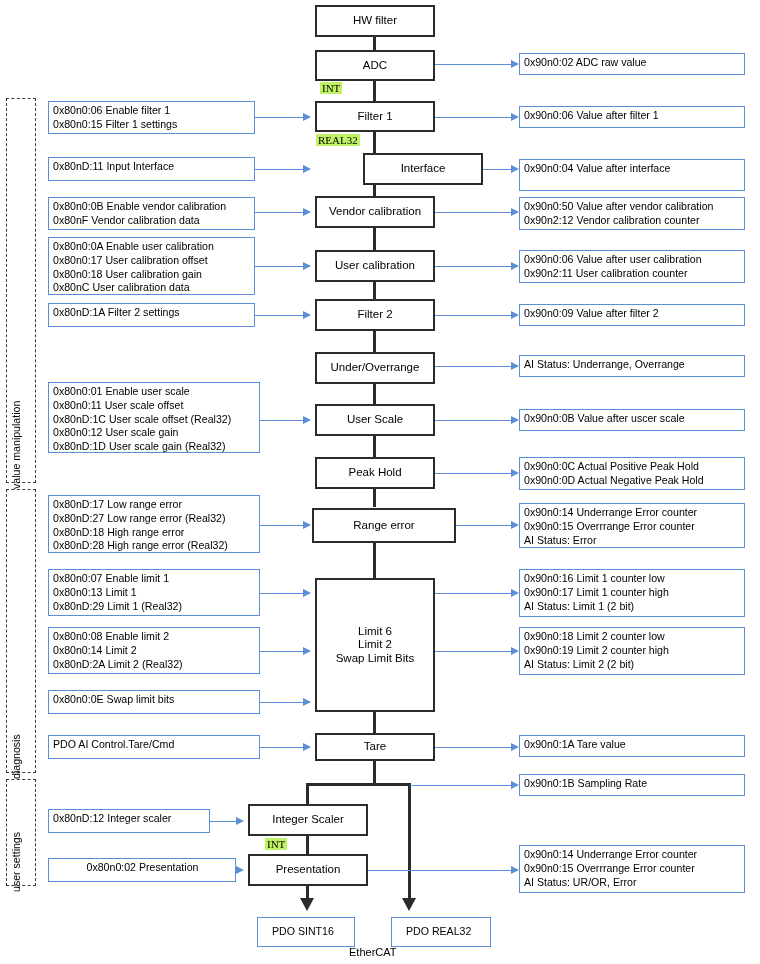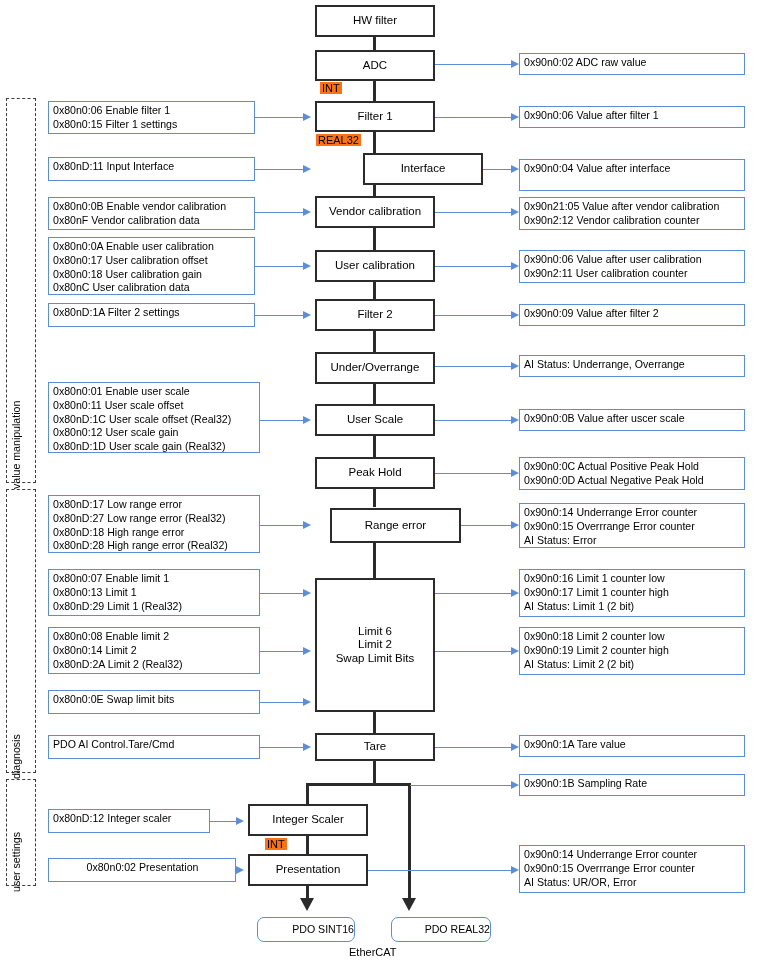--- a/index.html
+++ b/index.html
@@ -33,21 +33,21 @@
     border:1px solid #5b8ed4;
     background:#ffffff;
     box-sizing:border-box;
     font-size:10.6px;
     line-height:1.30;
     padding:2px 3px 2px 4px;
     z-index:6;
     color:#000;
   }
   .note .ln{display:block;white-space:nowrap;}
-  .note.center{display:flex;align-items:center;justify-content:flex-end;padding:0;border-radius:7px;}
+  .note.center{display:flex;align-items:center;justify-content:flex-start;padding:14px;}
 
   
   .vline{position:absolute;background:#2b2b2b;width:3px;z-index:2;}
   .hline{position:absolute;background:#2b2b2b;height:3px;z-index:2;}
 
   
   .bline{position:absolute;background:#5b8ed4;height:1px;z-index:3;}
   .barrow{
     position:absolute;width:0;height:0;
     border-top:4.5px solid transparent;
@@ -79,24 +79,25 @@
     white-space:nowrap;
     transform-origin:left bottom;
     transform:rotate(-90deg);
     z-index:2;
   }
 
   
   .tlabel{
     position:absolute;
     font-size:11px;
-    background:#f97316;
+    background:#bef264;
     padding:0 2px;
     z-index:5;
     white-space:nowrap;
+    font-family:Liberation Serif, serif;
   }
   .caption{
     position:absolute;
     font-size:11px;
     z-index:6;
     white-space:nowrap;
   }
 </style>
 </head>
 <body>
@@ -185,21 +186,21 @@
   </div>
 
   <div class="proc" style="left:315px;top:457px;width:120px;height:32px;">
     <span>Peak Hold</span>
   </div>
 
   <div class="proc" style="left:315px;top:404px;width:120px;height:32px;">
     <span>User Scale</span>
   </div>
 
-  <div class="proc" style="left:330px;top:508px;width:131px;height:35px;">
+  <div class="proc" style="left:312px;top:508px;width:144px;height:35px;">
     <span>Range error</span>
   </div>
 
   <div class="proc" style="left:315px;top:578px;width:120px;height:134px;flex-direction:column;">
     <span>Limit 6</span>
     <span>Limit 2</span>
     <span>Swap Limit Bits</span>
   </div>
 
   <div class="proc" style="left:315px;top:733px;width:120px;height:28px;">
@@ -331,21 +332,21 @@
 
   <div class="bline" style="left:435px;top:169px;width:76px;"></div>
   <div class="barrow" style="left:511px;top:165px;"></div>
   <div class="note" style="left:519px;top:159px;width:226px;height:32px;">
     <span class="ln">0x90n0:04 Value after interface</span>
   </div>
 
   <div class="bline" style="left:435px;top:212px;width:76px;"></div>
   <div class="barrow" style="left:511px;top:208px;"></div>
   <div class="note" style="left:519px;top:197px;width:226px;height:33px;">
-    <span class="ln">0x90n21:05 Value after vendor calibration</span>
+    <span class="ln">0x90n0:50 Value after vendor calibration</span>
     <span class="ln">0x90n2:12 Vendor calibration counter</span>
   </div>
 
   <div class="bline" style="left:435px;top:266px;width:76px;"></div>
   <div class="barrow" style="left:511px;top:262px;"></div>
   <div class="note" style="left:519px;top:250px;width:226px;height:33px;">
     <span class="ln">0x90n0:06 Value after user calibration</span>
     <span class="ln">0x90n2:11 User calibration counter</span>
   </div>
 

